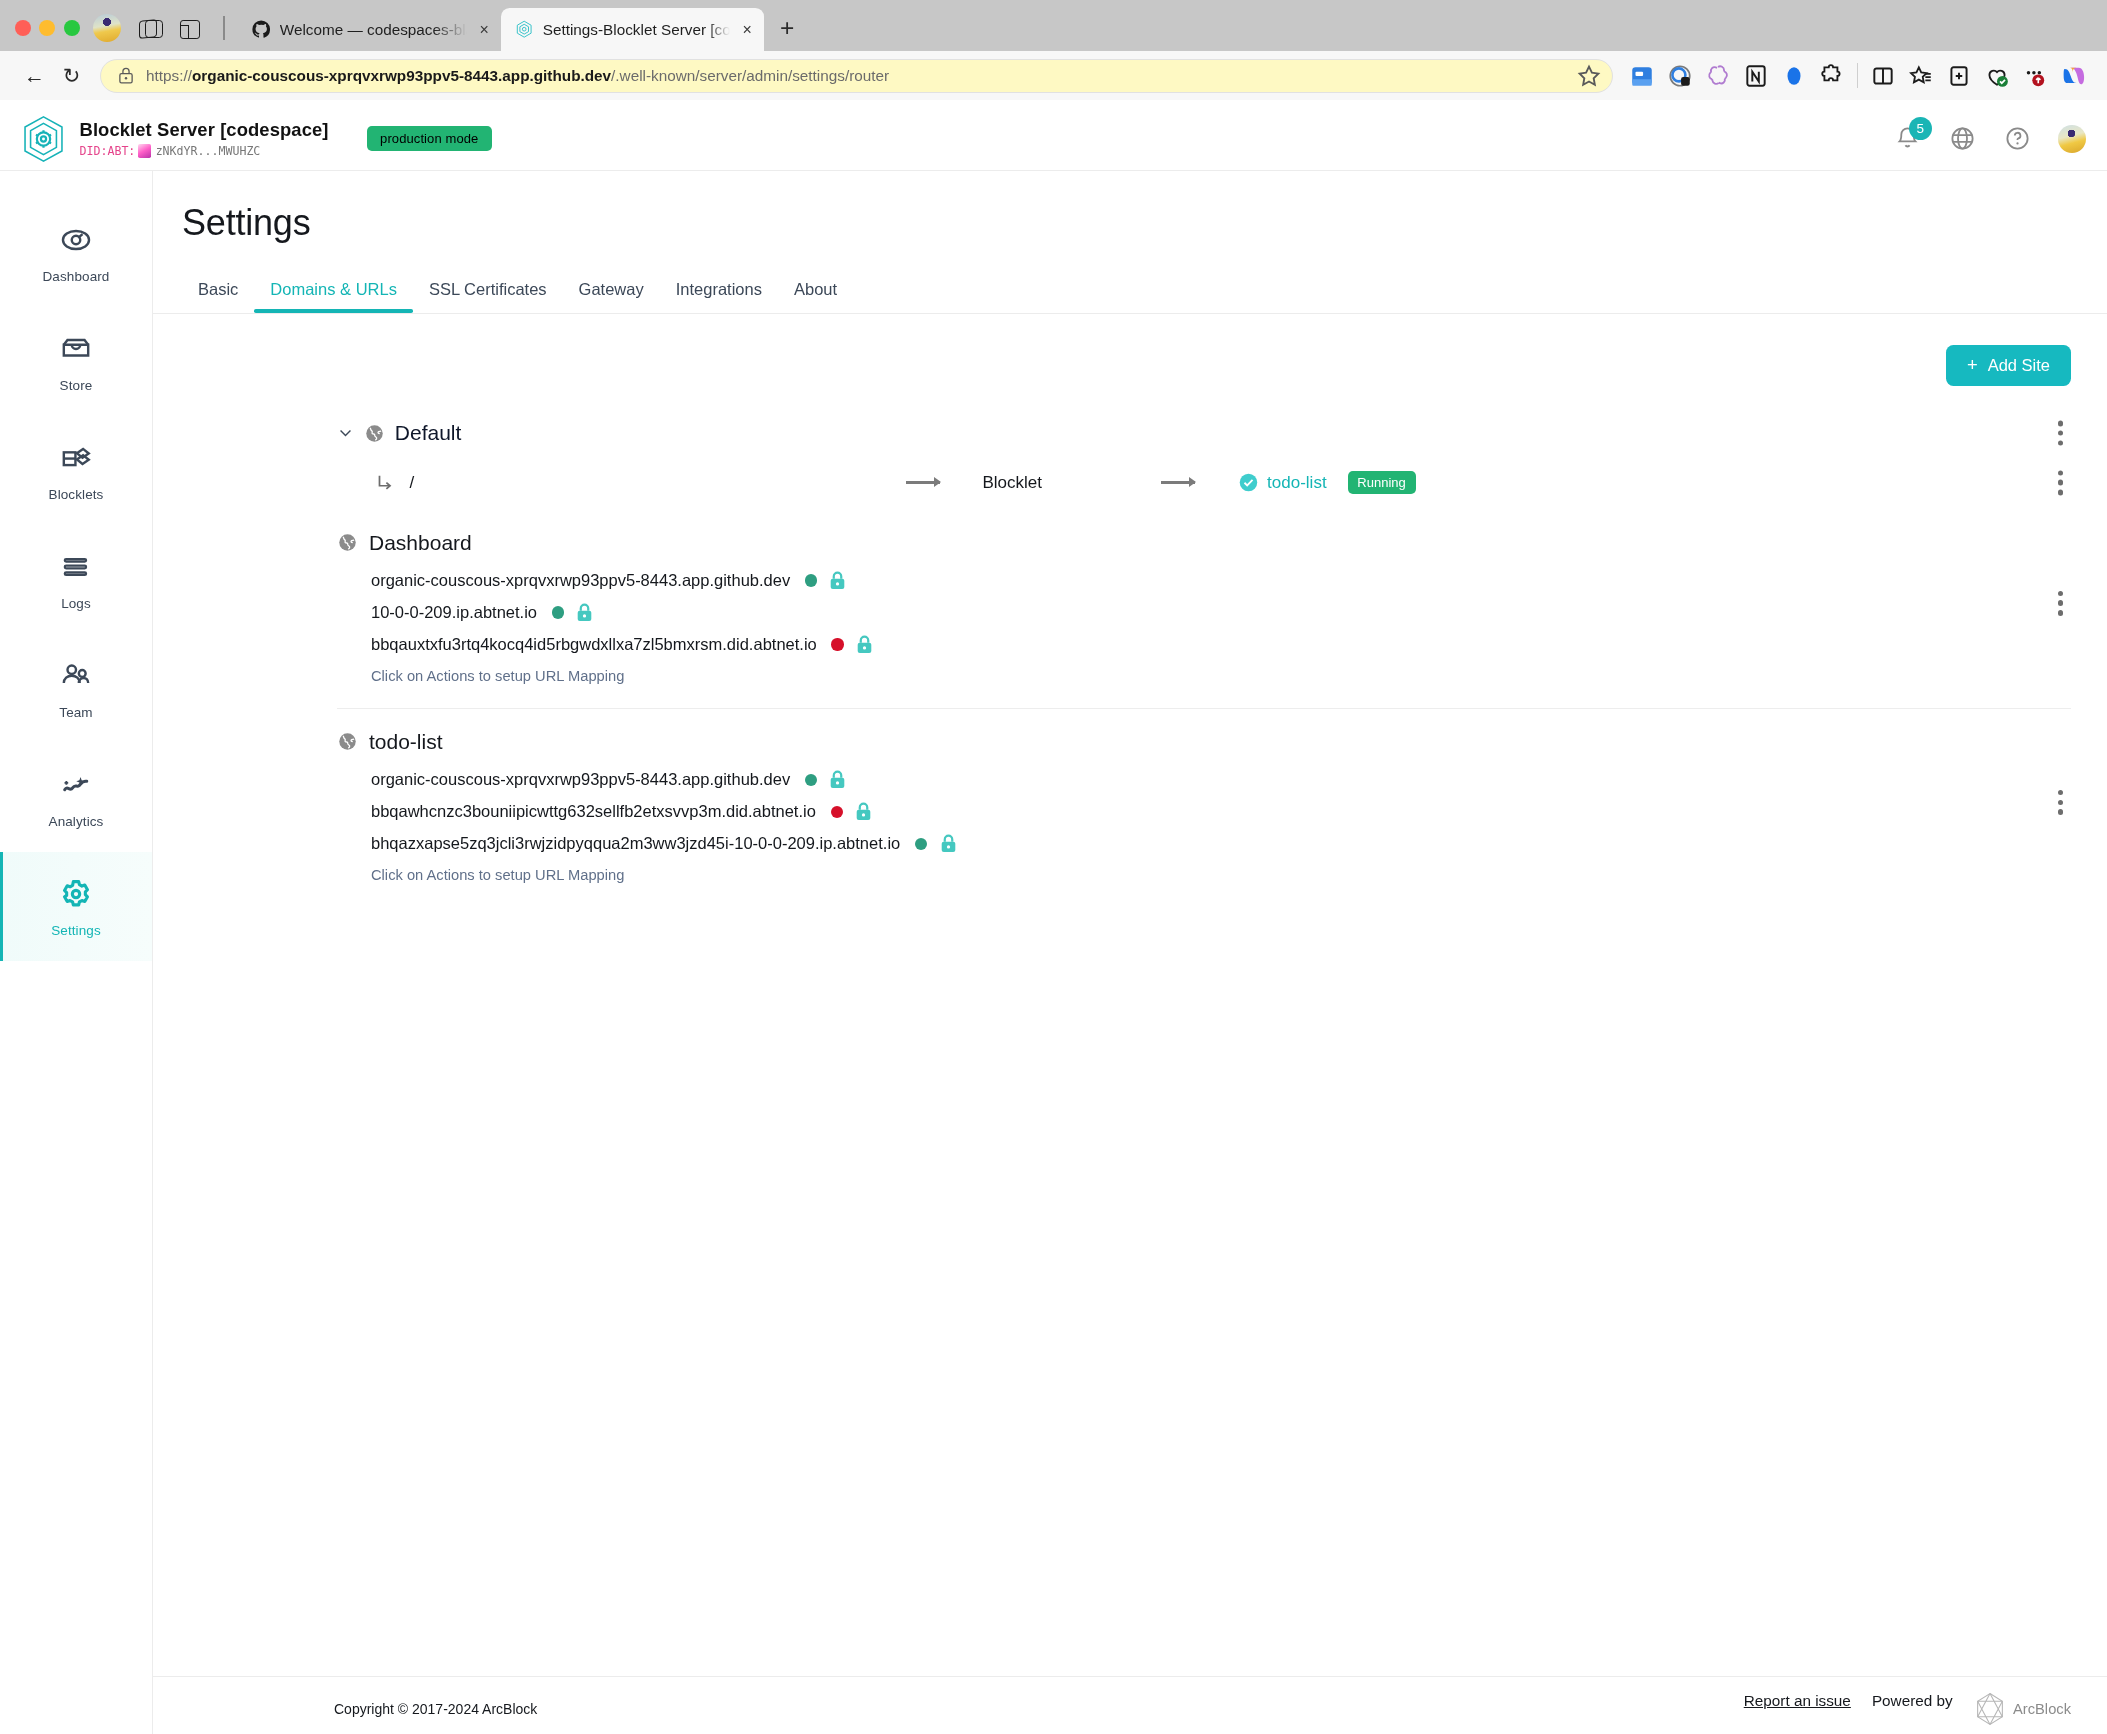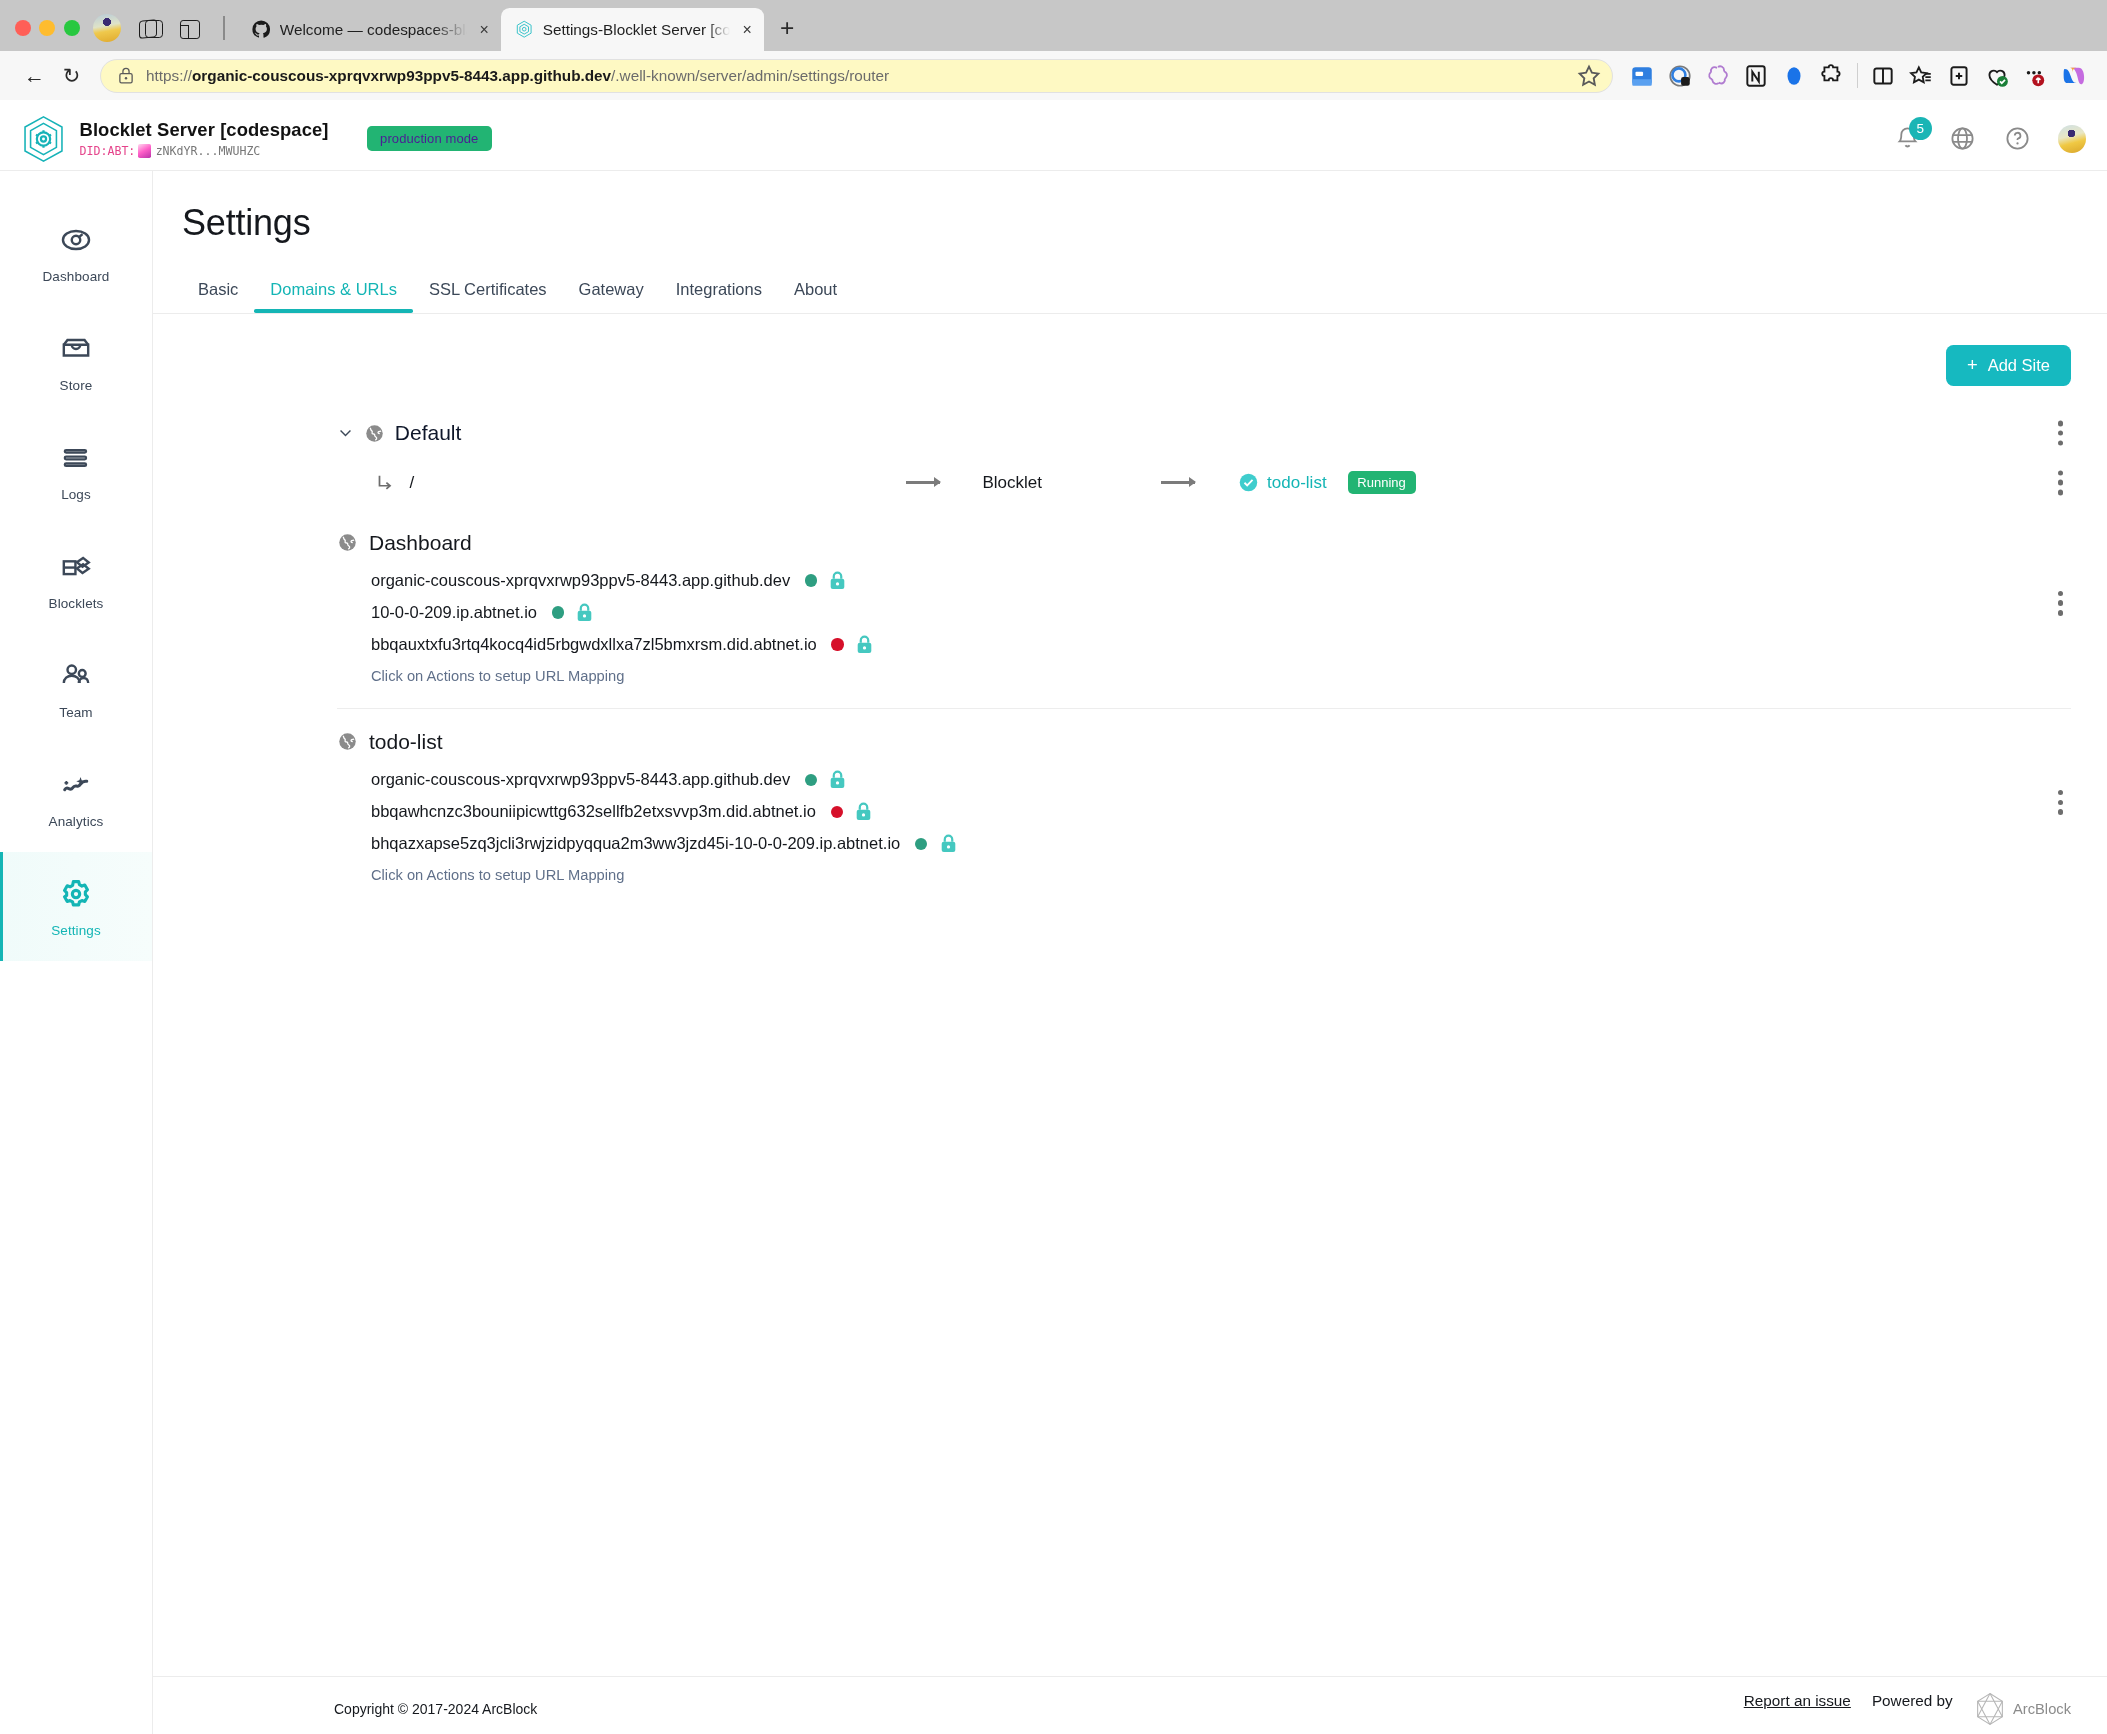--- a/index.html
+++ b/index.html
@@ -98,21 +98,21 @@
   }
   .brand { display: flex; align-items: center; gap: 13.5px; }
   .brand-logo { width: 45px; height: 48px; flex: 0 0 auto; }
   .brand-texts { display: flex; flex-direction: column; gap: 3.1px; }
   .brand-title { font-size: 18.4px; font-weight: 700; color: #111; letter-spacing: 0.1px; }
   .brand-did { font-family: "DejaVu Sans Mono", monospace; font-size: 11.6px; color: #777; display: flex; align-items: center; gap: 0; }
   .brand-did .k { color: #e5448b; }
   .did-ava { width: 13.5px; height: 13.5px; border-radius: 1.8px; margin: 0 4.3px 0 2.5px;
              background: linear-gradient(150deg,#ffd9f0 0%,#ff5fc8 48%,#b832a8 100%); display:inline-block; }
   .mode-badge {
-    margin-left: 24.5px; background: #22b473; color: #4c1d95; font-size: 13px;
+    margin-left: 24.5px; background: #22b473; color: #000000; font-size: 13px;
     padding: 4.9px 13.5px; border-radius: 4.9px; font-weight: 400; letter-spacing: 0.1px; text-align: right;
   }
   .header-right { margin-left: auto; display: flex; align-items: center; gap: 26px; }
   .hicon { position: relative; width: 29px; height: 29px; display:flex; align-items:center; justify-content:center; }
   .badge-count {
     position: absolute; top: -7.4px; right: -9.8px; min-width: 23px; height: 23px;
     background: #1ab5b5; color: #fff; border-radius: 50%; font-size: 13.5px;
     display: flex; align-items: center; justify-content: center; padding: 0 3.7px;
   }
   .user-avatar {
@@ -429,38 +429,38 @@
                 <path d="M3.4 9 6 5.6h12L20.6 9" fill="none" stroke="#3c4858" stroke-width="1.7"></path>
                 <path d="M9 9v0a3 3 0 0 0 6 0" fill="none" stroke="#3c4858" stroke-width="1.7"></path>
               </svg>
           </span>
           <span class="side-label">Store</span>
         </div>
 
         <div class="side-item">
           <span class="side-icon">
             <svg width="34" height="34" viewBox="0 0 24 24">
-                <path d="M5 6.4h13.2c1.2 0 1.2 1.8 0 1.8H5c-1.2 0-1.2-1.8 0-1.8z" fill="none" stroke="#3c4858" stroke-width="1.6"></path>
-                <path d="M5 11.1h13.2c1.2 0 1.2 1.8 0 1.8H5c-1.2 0-1.2-1.8 0-1.8z" fill="none" stroke="#3c4858" stroke-width="1.6"></path>
-                <path d="M5 15.8h13.2c1.2 0 1.2 1.8 0 1.8H5c-1.2 0-1.2-1.8 0-1.8z" fill="none" stroke="#3c4858" stroke-width="1.6"></path>
-              </svg>
-          </span>
-          <span class="side-label">Logs</span>
-        </div>
-
-        <div class="side-item">
-          <span class="side-icon">
-            <svg width="34" height="34" viewBox="0 0 24 24">
                 <rect x="3.4" y="8" width="8.2" height="9" fill="none" stroke="#3c4858" stroke-width="1.7"></rect>
                 <path d="M3.4 12.4h8.2" stroke="#3c4858" stroke-width="1.7"></path>
                 <path d="M12.6 8.6 17 5.6l4 3.2-4.4 3z" fill="none" stroke="#3c4858" stroke-width="1.7"></path>
                 <path d="M12.6 13 17 10l4 3.2-4.4 3z" fill="none" stroke="#3c4858" stroke-width="1.7"></path>
               </svg>
           </span>
           <span class="side-label">Blocklets</span>
+        </div>
+
+        <div class="side-item">
+          <span class="side-icon">
+            <svg width="34" height="34" viewBox="0 0 24 24">
+                <path d="M5 6.4h13.2c1.2 0 1.2 1.8 0 1.8H5c-1.2 0-1.2-1.8 0-1.8z" fill="none" stroke="#3c4858" stroke-width="1.6"></path>
+                <path d="M5 11.1h13.2c1.2 0 1.2 1.8 0 1.8H5c-1.2 0-1.2-1.8 0-1.8z" fill="none" stroke="#3c4858" stroke-width="1.6"></path>
+                <path d="M5 15.8h13.2c1.2 0 1.2 1.8 0 1.8H5c-1.2 0-1.2-1.8 0-1.8z" fill="none" stroke="#3c4858" stroke-width="1.6"></path>
+              </svg>
+          </span>
+          <span class="side-label">Logs</span>
         </div>
 
         <div class="side-item">
           <span class="side-icon">
             <svg width="34" height="34" viewBox="0 0 24 24">
                 <circle cx="9" cy="7.6" r="3" fill="none" stroke="#3c4858" stroke-width="1.7"></circle>
                 <path d="M3.4 17c0-3.2 2.5-5.2 5.6-5.2s5.6 2 5.6 5.2" fill="none" stroke="#3c4858" stroke-width="1.7"></path>
                 <circle cx="16.4" cy="10.2" r="2.4" fill="none" stroke="#3c4858" stroke-width="1.7"></circle>
                 <path d="M14 17c0-2.4 1.6-3.6 3.4-3.6 1.6 0 3.2 1.1 3.2 3.6" fill="none" stroke="#3c4858" stroke-width="1.7"></path>
               </svg>

